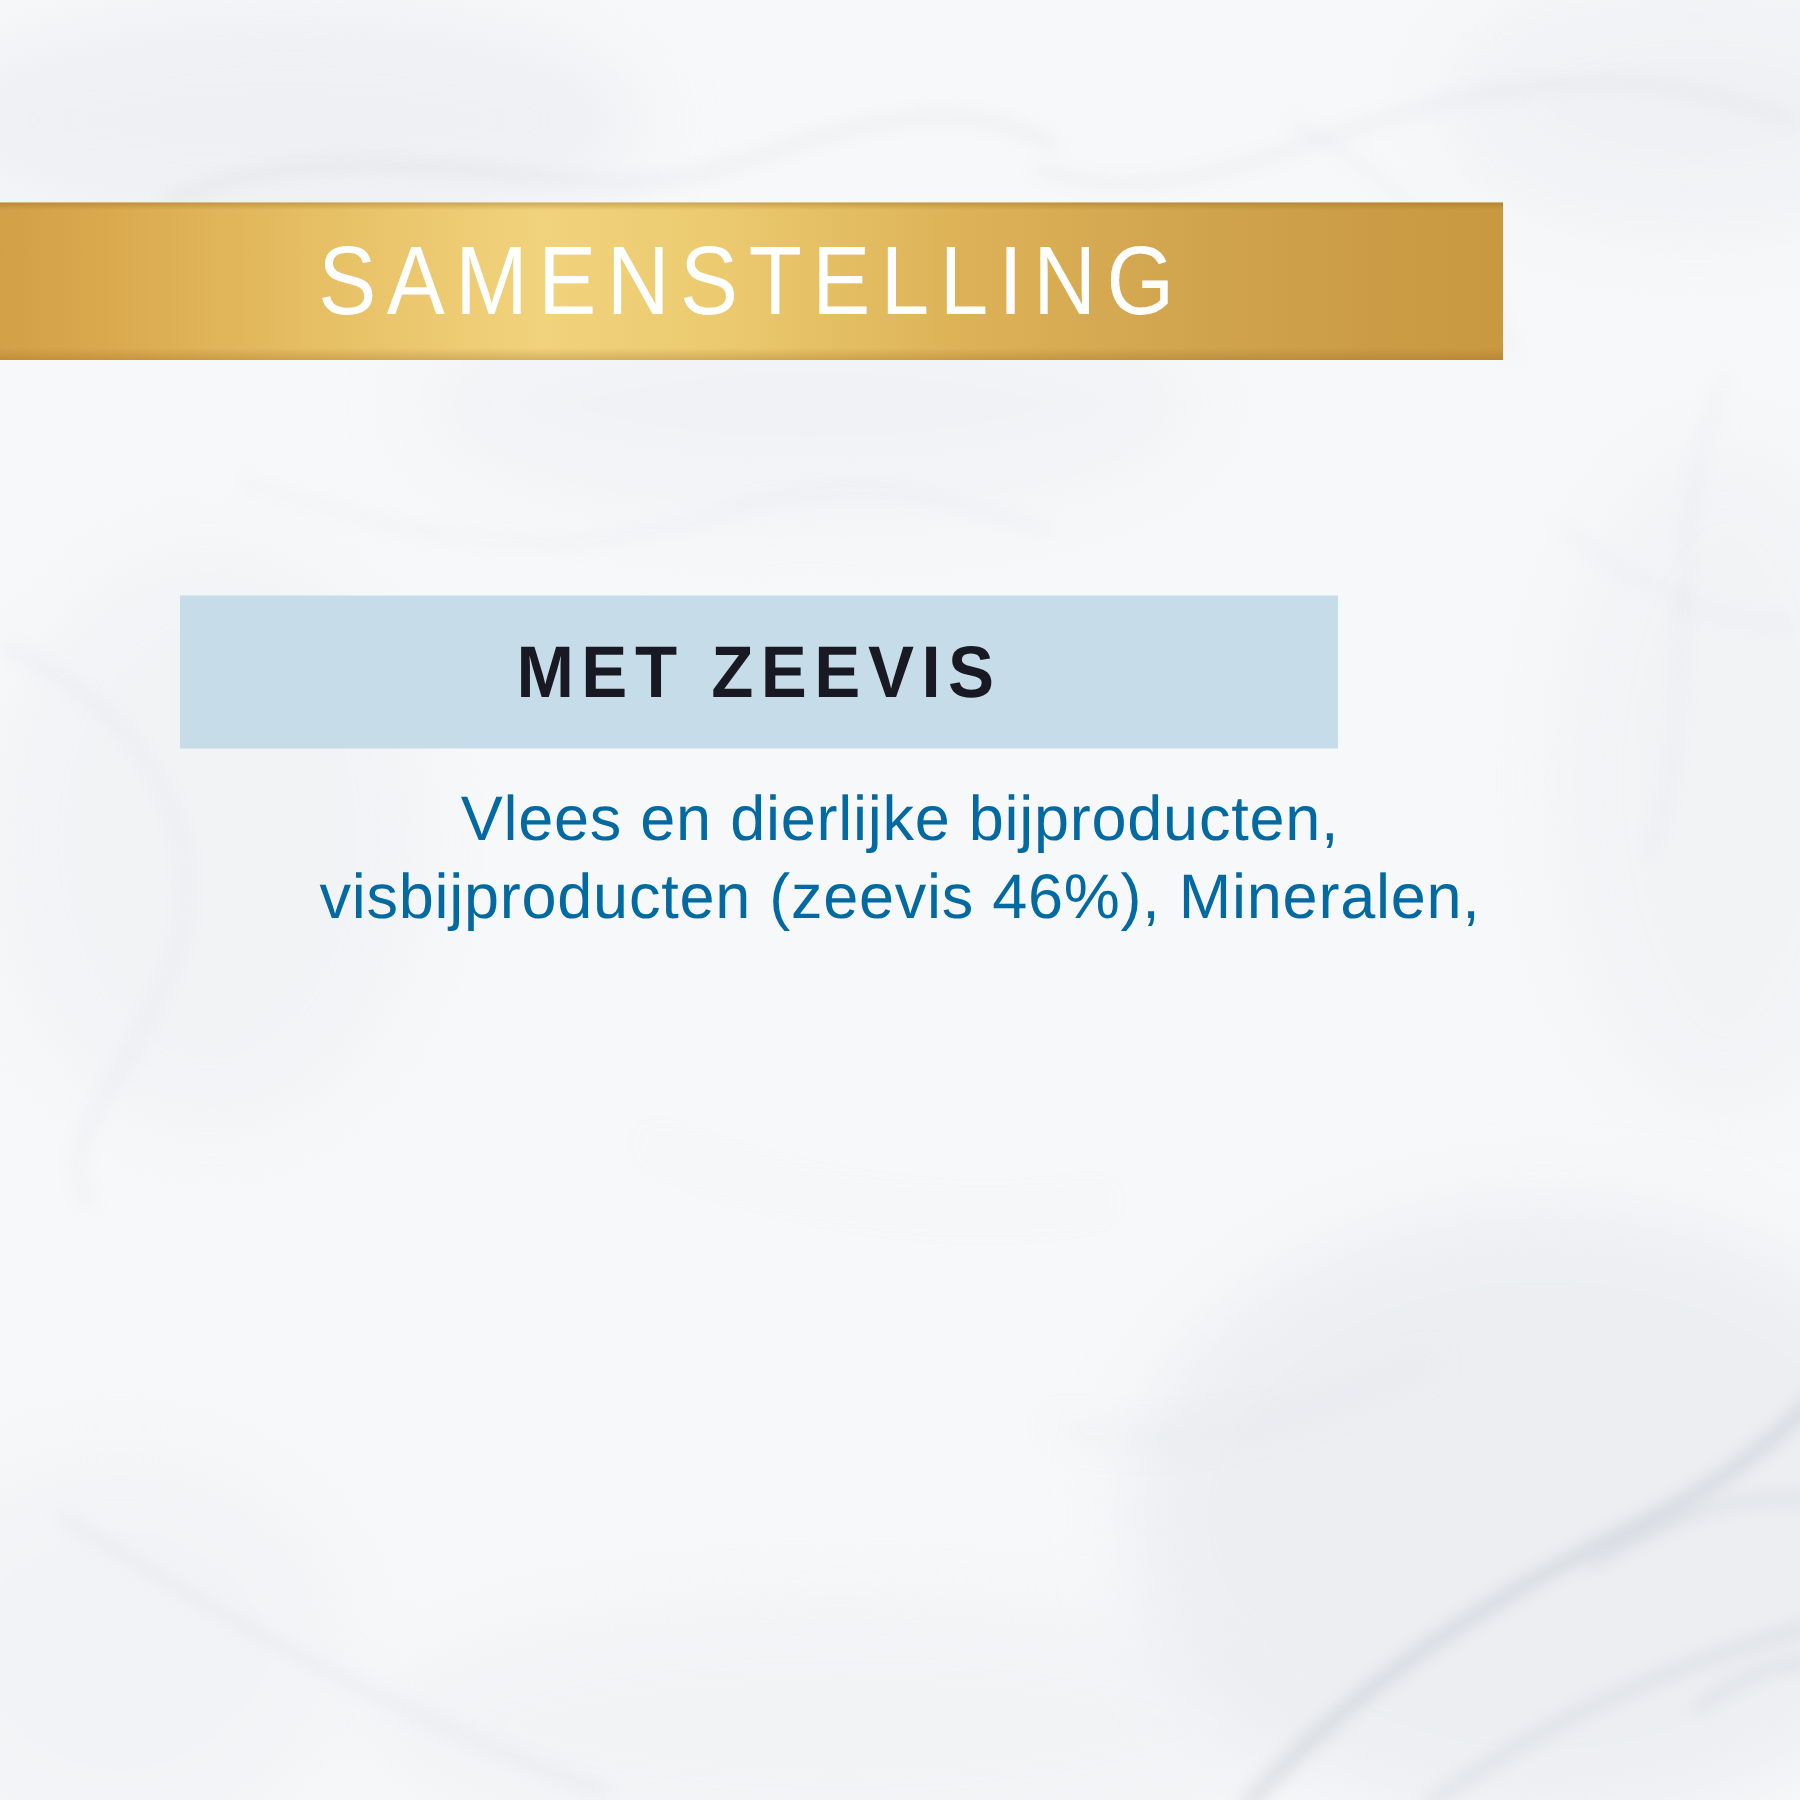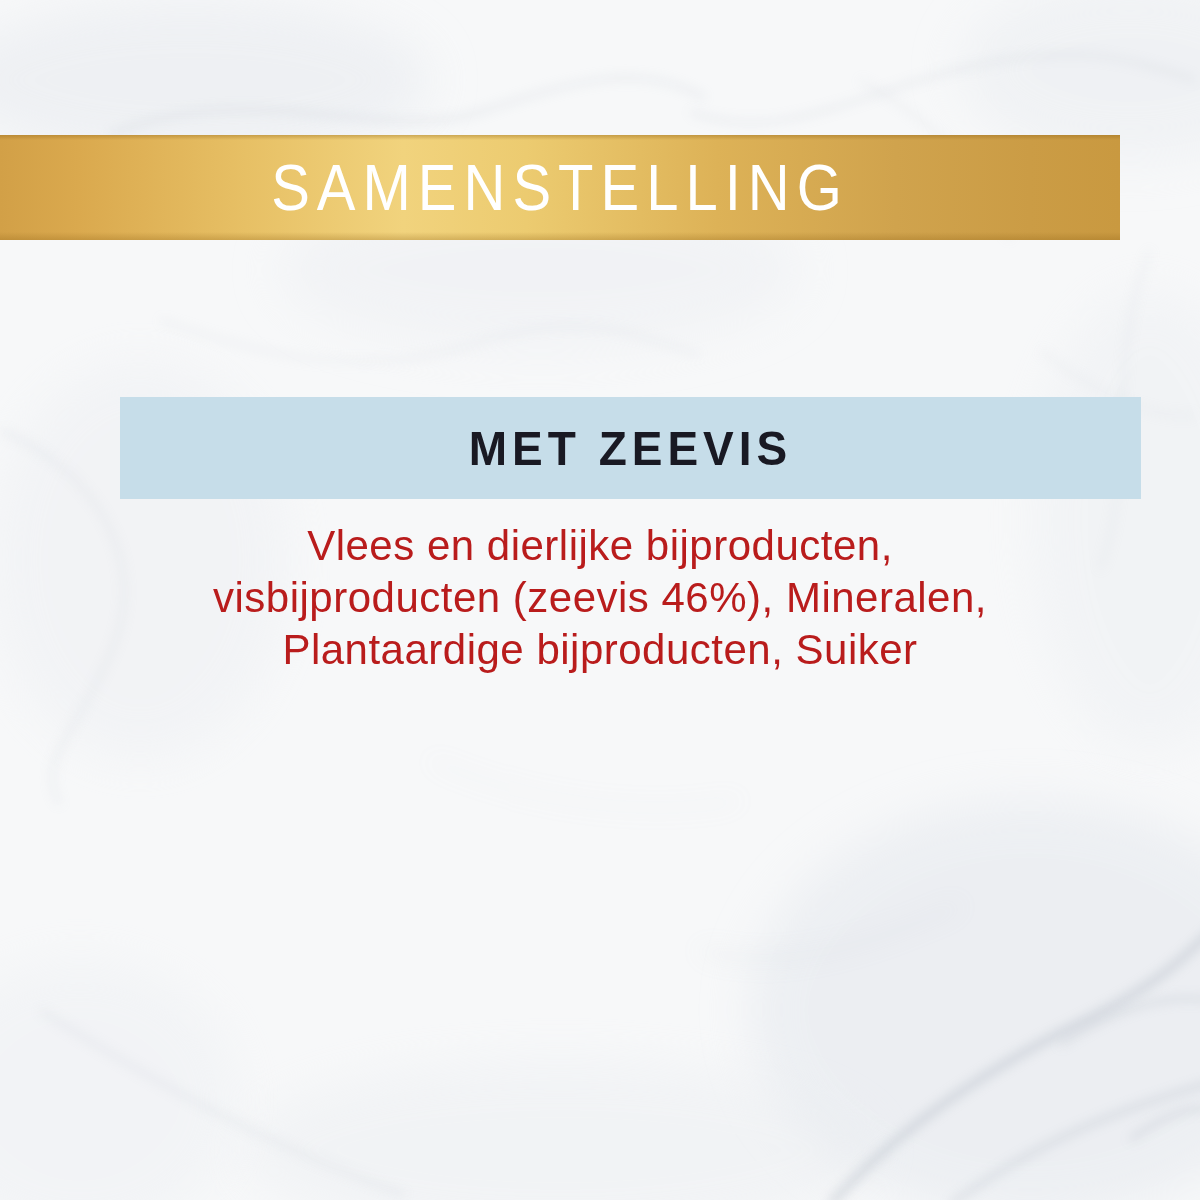--- a/index.html
+++ b/index.html
@@ -20,21 +20,21 @@
     top: 0; left: 0;
     width: 1200px;
     height: 1200px;
     pointer-events: none;
   }
   
   .gold-banner {
     position: absolute;
     top: 135px;
     left: 0;
-    width: 1120px;
+    width: 1002px;
     height: 105px;
     background:
       linear-gradient(180deg,
         rgba(146,101,24,0.38) 0px, rgba(146,101,24,0) 5px,
         rgba(146,101,24,0) 97px, rgba(146,101,24,0.30) 105px),
       linear-gradient(90deg,
         #d2a047 0%, #daa94e 7%, #e7c065 22%, #f1d37d 36%,
         #eccb70 47%, #ddb257 64%, #d0a34d 80%, #cb9c45 92%, #c99940 100%);
     display: flex;
     align-items: center;
@@ -47,21 +47,21 @@
     font-weight: 400;
     letter-spacing: 7px;
     transform: scaleY(1.12);
     white-space: nowrap;
   }
   
   .blue-bar {
     position: absolute;
     top: 397px;
     left: 120px;
-    width: 1021px;
+    width: 772px;
     height: 102px;
     background: #c6dde9;
     display: flex;
     align-items: center;
     justify-content: center;
   }
   .blue-bar-label {
     margin: 0;
     color: #191923;
     font-size: 46px;
@@ -70,21 +70,21 @@
     transform: scaleY(1.06);
     white-space: nowrap;
   }
   
   .ingredients {
     position: absolute;
     top: 520px;
     left: 0;
     width: 1200px;
     text-align: center;
-    color: #b91c1c;
+    color: #0369a1;
     font-size: 42px;
     font-weight: 400;
     line-height: 52px;
     letter-spacing: 0.5px;
   }
   .ingredients .line {
     white-space: nowrap;
   }
 </style>
 </head>
@@ -136,16 +136,15 @@
     <h1 class="banner-title">SAMENSTELLING</h1>
   </header>
 
   <div class="blue-bar">
     <h2 class="blue-bar-label">MET ZEEVIS</h2>
   </div>
 
   <div class="ingredients">
     <div class="line">Vlees en dierlijke bijproducten,</div>
     <div class="line">visbijproducten (zeevis 46%), Mineralen,</div>
-    <div class="line">Plantaardige bijproducten, Suiker</div>
   </div>
 
 </div>
 
 </body></html>

